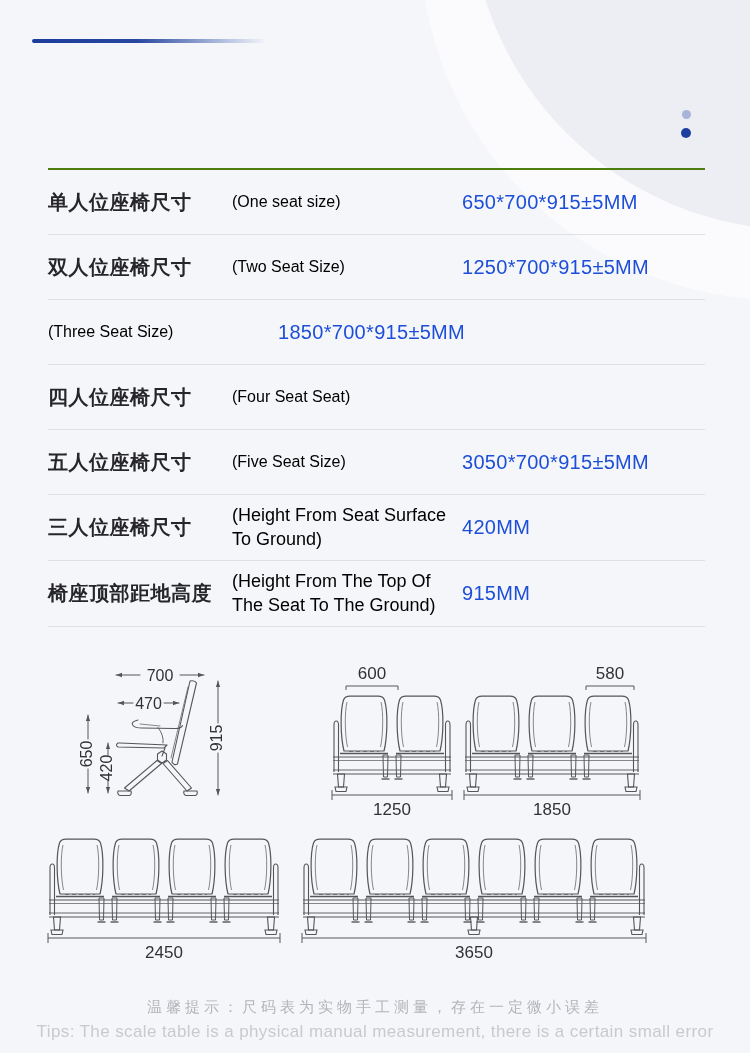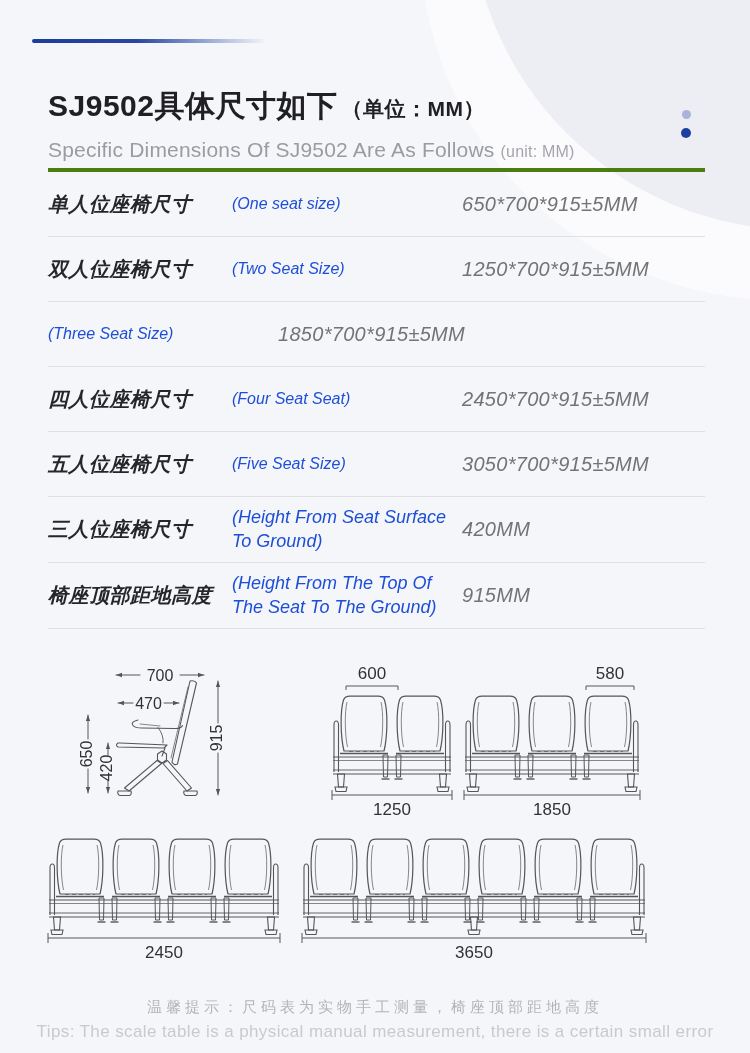--- a/index.html
+++ b/index.html
@@ -26,29 +26,28 @@
   .dot { display:block; border-radius:50%; }
   .dot.light { width:9px; height:9px; background:#a8b4d8; margin-left:1px; }
   .dot.dark  { width:10px; height:10px; background:#1d3f9f; margin-top:9px; }
   .header { position:absolute; left:48px; top:86px; right:60px; }
   .title { font-size:30px; font-weight:bold; color:#202024; letter-spacing:0.5px; }
   .title .unit { font-size:21px; margin-left:4px; }
   .subtitle { margin-top:11px; font-size:21px; color:#9b9ba1; letter-spacing:0.2px; }
   .subtitle .sub-unit { font-size:16px; color:#a5a5ab; }
   .spec-table {
     position:absolute; left:48px; top:168px; width:657px;
-    border-top:4px solid #4d7c0f;
-    font-style:italic;
+    border-top:2px solid #4d7c0f;
   }
   .row { display:flex; align-items:center; height:65px; border-bottom:1px solid #dfdfe4; }
   .row.tall { height:66px; }
   .c1 { width:184px; font-size:20px; font-weight:bold; color:#26262a; letter-spacing:0.5px; }
-  .c2 { width:230px; font-size:16px; color:#1d4ed8; line-height:1.3; padding-right:14px; }
+  .c2 { width:230px; font-size:16px; color:#000000; line-height:1.3; padding-right:14px; }
   .row.tall .c2 { font-size:18px; }
-  .c3 { flex:1; font-size:20px; color:#737373; letter-spacing:0.3px; }
+  .c3 { flex:1; font-size:20px; color:#1d4ed8; letter-spacing:0.3px; }
   .diagrams svg { position:absolute; overflow:visible; }
   .diagrams svg text { font-family:"Liberation Sans","DejaVu Sans",sans-serif; }
   .footer { position:absolute; top:998px; left:0; width:100%; text-align:center; }
   .tip-cn { font-size:15px; color:#b3b3b9; letter-spacing:4px; }
   .tip-en { margin-top:5px; font-size:17px; color:#cacace; letter-spacing:0.4px; }
 </style>
 </head>
 <body>
 
 <div class="page">
@@ -56,49 +55,39 @@
   <div class="deco-circle-gray"></div>
 
   <div class="content">
     <div class="top-bar"></div>
 
     <div class="dots">
       <span class="dot light"></span>
       <span class="dot dark"></span>
     </div>
 
-    <div class="header">
-      <div class="title">
-        <span>SJ9502具体尺寸如下</span><span class="unit">（单位：MM）</span>
-      </div>
-      <div class="subtitle">
-        <span>Specific Dimensions Of SJ9502 Are As Follows</span>
-        <span class="sub-unit">(unit: MM)</span>
-      </div>
-    </div>
 
     <div class="spec-table">
       <div class="row">
         <div class="c1">单人位座椅尺寸</div>
         <div class="c2">(One seat size)</div>
         <div class="c3">650*700*915±5MM</div>
       </div>
       <div class="row">
         <div class="c1">双人位座椅尺寸</div>
         <div class="c2">(Two Seat Size)</div>
         <div class="c3">1250*700*915±5MM</div>
       </div>
       <div class="row">
         <div class="c2">(Three Seat Size)</div>
         <div class="c3">1850*700*915±5MM</div>
       </div>
       <div class="row">
         <div class="c1">四人位座椅尺寸</div>
         <div class="c2">(Four Seat Seat)</div>
-        <div class="c3">2450*700*915±5MM</div>
       </div>
       <div class="row">
         <div class="c1">五人位座椅尺寸</div>
         <div class="c2">(Five Seat Size)</div>
         <div class="c3">3050*700*915±5MM</div>
       </div>
       <div class="row tall">
         <div class="c1">三人位座椅尺寸</div>
         <div class="c2">(Height From Seat Surface To Ground)</div>
         <div class="c3">420MM</div>
@@ -359,17 +348,17 @@
           <path d="M170.5,79 L177.5,79 L176.5,92 L171.5,92 Z" stroke="#55565a" stroke-width="1.1"></path>
           <path d="M168,92 L180,92 L179,96.5 L169,96.5 Z" stroke="#55565a" stroke-width="1.1"></path>
           <line x1="2" y1="100" x2="346" y2="100" stroke="#55565a" stroke-width="1"></line>
           <line x1="2" y1="95" x2="2" y2="105" stroke="#55565a" stroke-width="1"></line>
           <line x1="346" y1="95" x2="346" y2="105" stroke="#55565a" stroke-width="1"></line>
           <text x="174" y="120" text-anchor="middle" font-size="17" fill="#323236">3650</text>
         </svg>
     </div>
 
     <div class="footer">
-      <div class="tip-cn">温馨提示：尺码表为实物手工测量，椅座顶部距地高度</div>
+      <div class="tip-cn">温馨提示：尺码表为实物手工测量，存在一定微小误差</div>
       <div class="tip-en">Tips: The scale table is a physical manual measurement, there is a certain small error</div>
     </div>
   </div>
 </div>
 
 </body></html>

